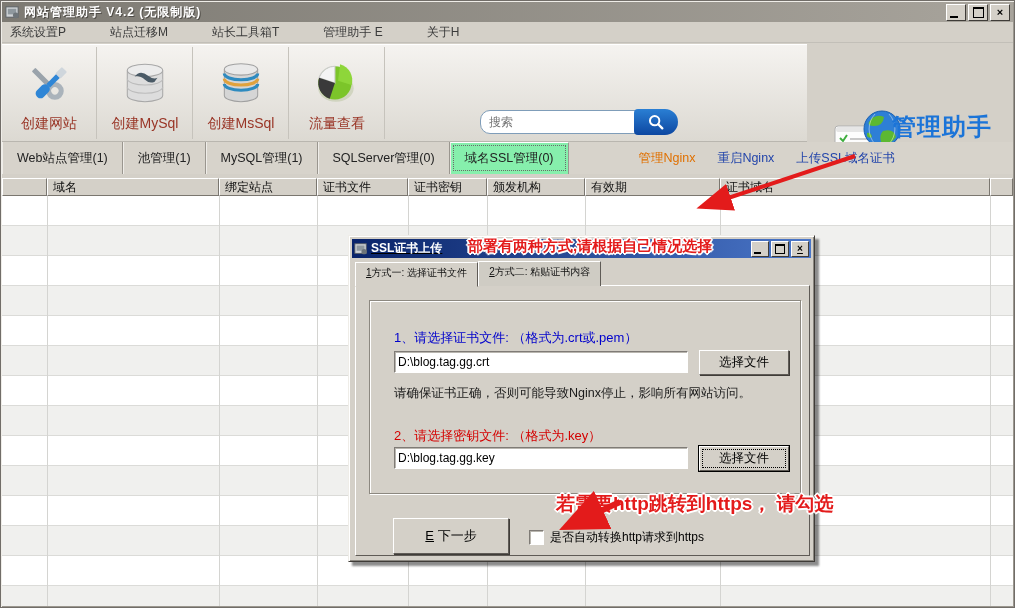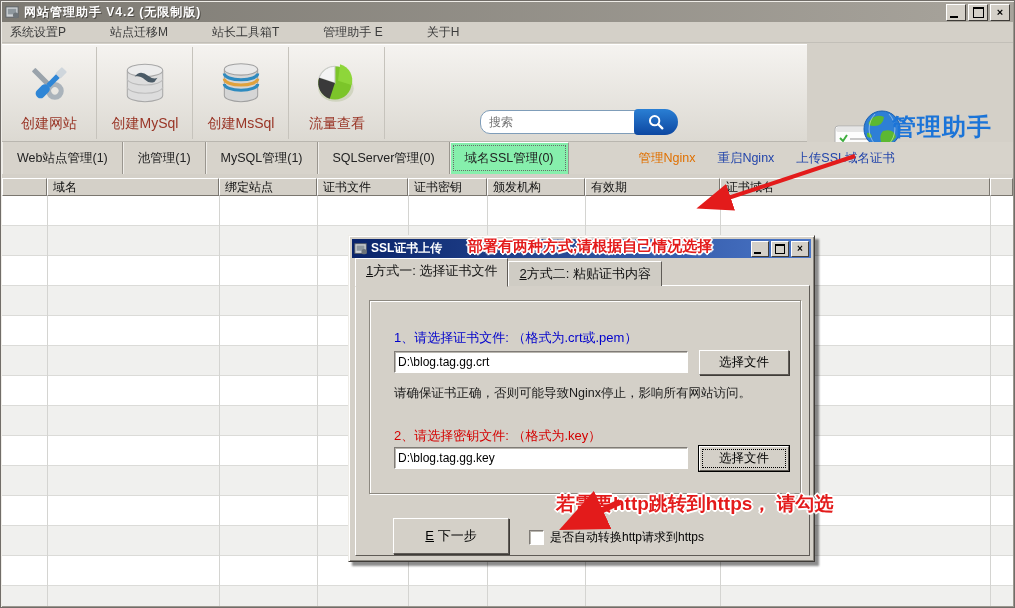--- a/index.html
+++ b/index.html
@@ -64,31 +64,31 @@
   .anno-step{left:293px;top:197px;font-size:19px;}
   .anno-http{left:556px;top:491px;font-size:19px;}
   .anno-deploy{left:468px;top:237px;font-size:15px;}
   .arrow-svg{position:absolute;z-index:21;overflow:visible;}
 
   
   .dialog{position:absolute;left:348px;top:235px;width:467px;height:327px;background:#d4d0c8;z-index:10;
           border:1px solid;border-color:#efede8 #3f3c38 #3f3c38 #efede8;
           box-shadow:inset 1px 1px 0 #fff,inset -1px -1px 0 #8a867f,4px 4px 2px rgba(0,0,0,0.45);box-sizing:border-box;}
   .dlg-titlebar{position:absolute;left:3px;top:3px;width:459px;height:19px;
-                background:linear-gradient(to right,#0a246a,#4a76c8);display:flex;align-items:center;padding:0 2px;box-sizing:border-box;}
+                background:linear-gradient(to right,#0a246a,#4a76c8);display:flex;align-items:center;padding:0 2px;box-sizing:border-box;text-decoration:underline;}
   .dlg-titlebar .ttl{color:#fff;font-weight:bold;font-size:12px;margin-left:3px;}
   .dlg-winbtns{margin-left:auto;display:flex;gap:2px;}
   .dlg-winbtn{width:16px;height:14px;background:#d4d0c8;border:1px solid;border-color:#fff #3f3c38 #3f3c38 #fff;
               position:relative;display:flex;align-items:center;justify-content:center;}
   .dlg-winbtn .glyph-min{left:2px;bottom:2px;width:7px;}
   .dlg-winbtn .glyph-max{width:8px;height:7px;}
   .dlg-winbtn .glyph-close{font-size:10px;}
 
   .dlg-tabs{position:absolute;left:6px;top:28px;display:flex;align-items:flex-end;height:22px;z-index:2;}
-  .dlg-tab{font-size:13px;color:#111;padding:3px 10px 4px 10px;background:#d4d0c8;
+  .dlg-tab{font-size:10px;color:#111;padding:3px 10px 4px 10px;background:#d4d0c8;
            border:1px solid;border-color:#fff #5f5b56 #d4d0c8 #fff;}
   .dlg-tab.active{padding-bottom:6px;margin-bottom:-1px;border-bottom-color:#d4d0c8;}
   .dlg-tab.inactive{height:17px;border-bottom:none;background:#cfccc4;}
   .dlg-tab span{display:block;}
   .dlg-tab span::first-letter{text-decoration:underline;}
 
   .dlg-page{position:absolute;left:6px;top:49px;width:455px;height:271px;background:#d4d0c8;
             border:1px solid;border-color:#fff #5f5b56 #5f5b56 #fff;box-sizing:border-box;}
   .groupbox{position:absolute;left:20px;top:64px;width:430px;height:192px;
             border:1px solid #8c8880;box-shadow:inset 1px 1px 0 #fff,1px 1px 0 #fff;}

